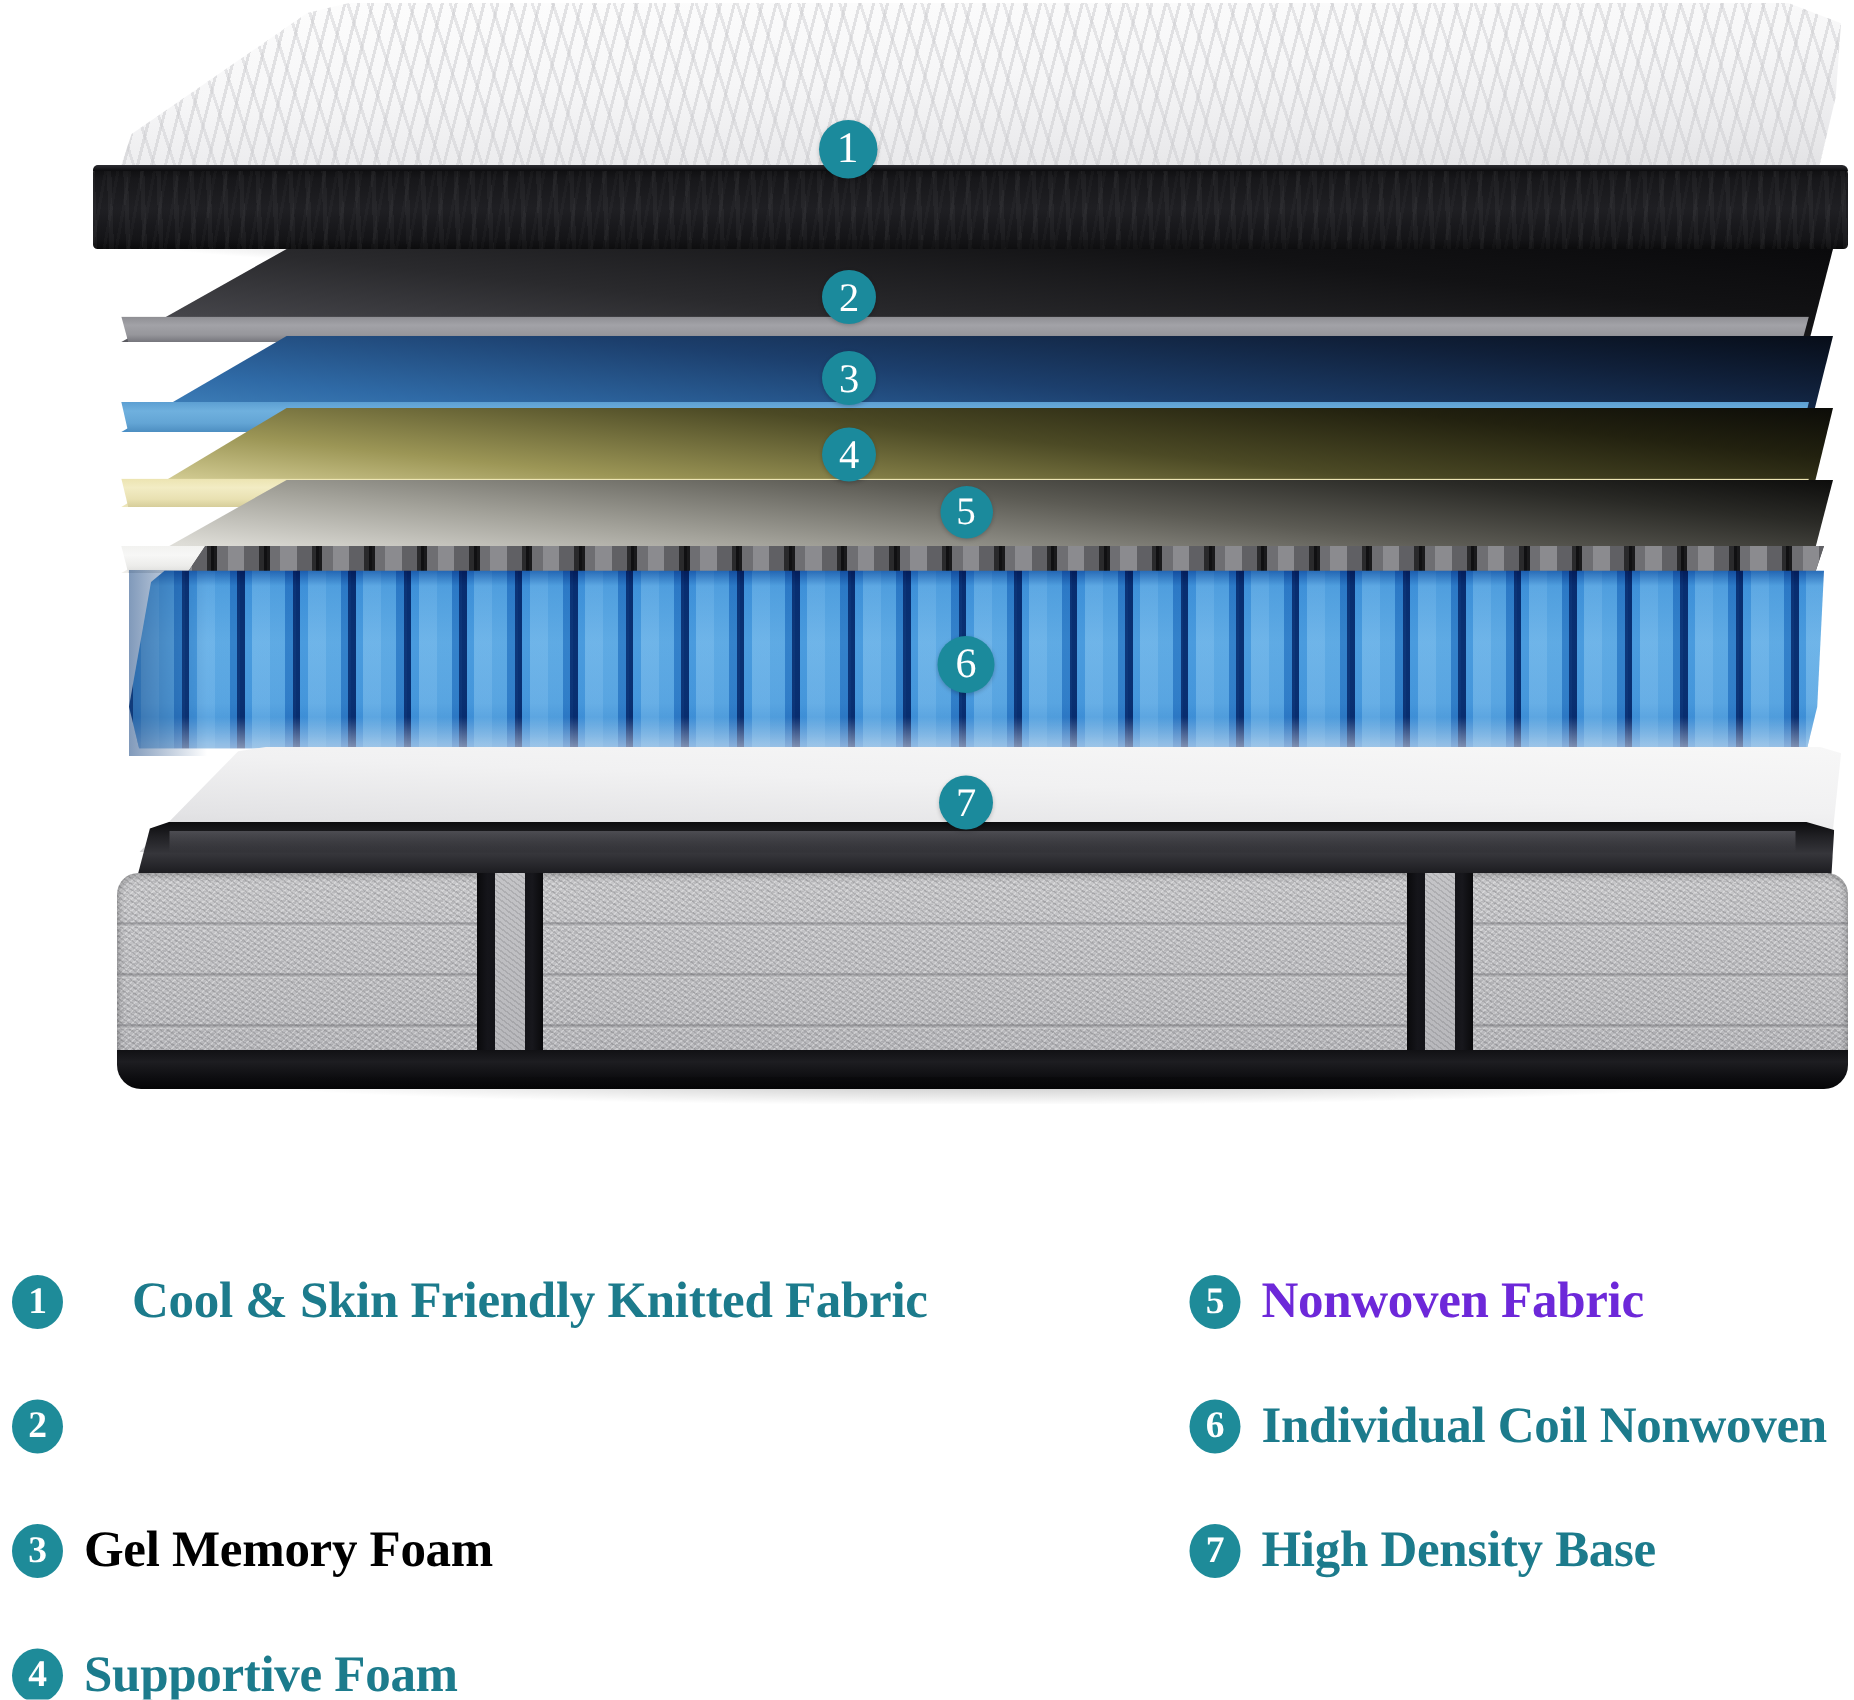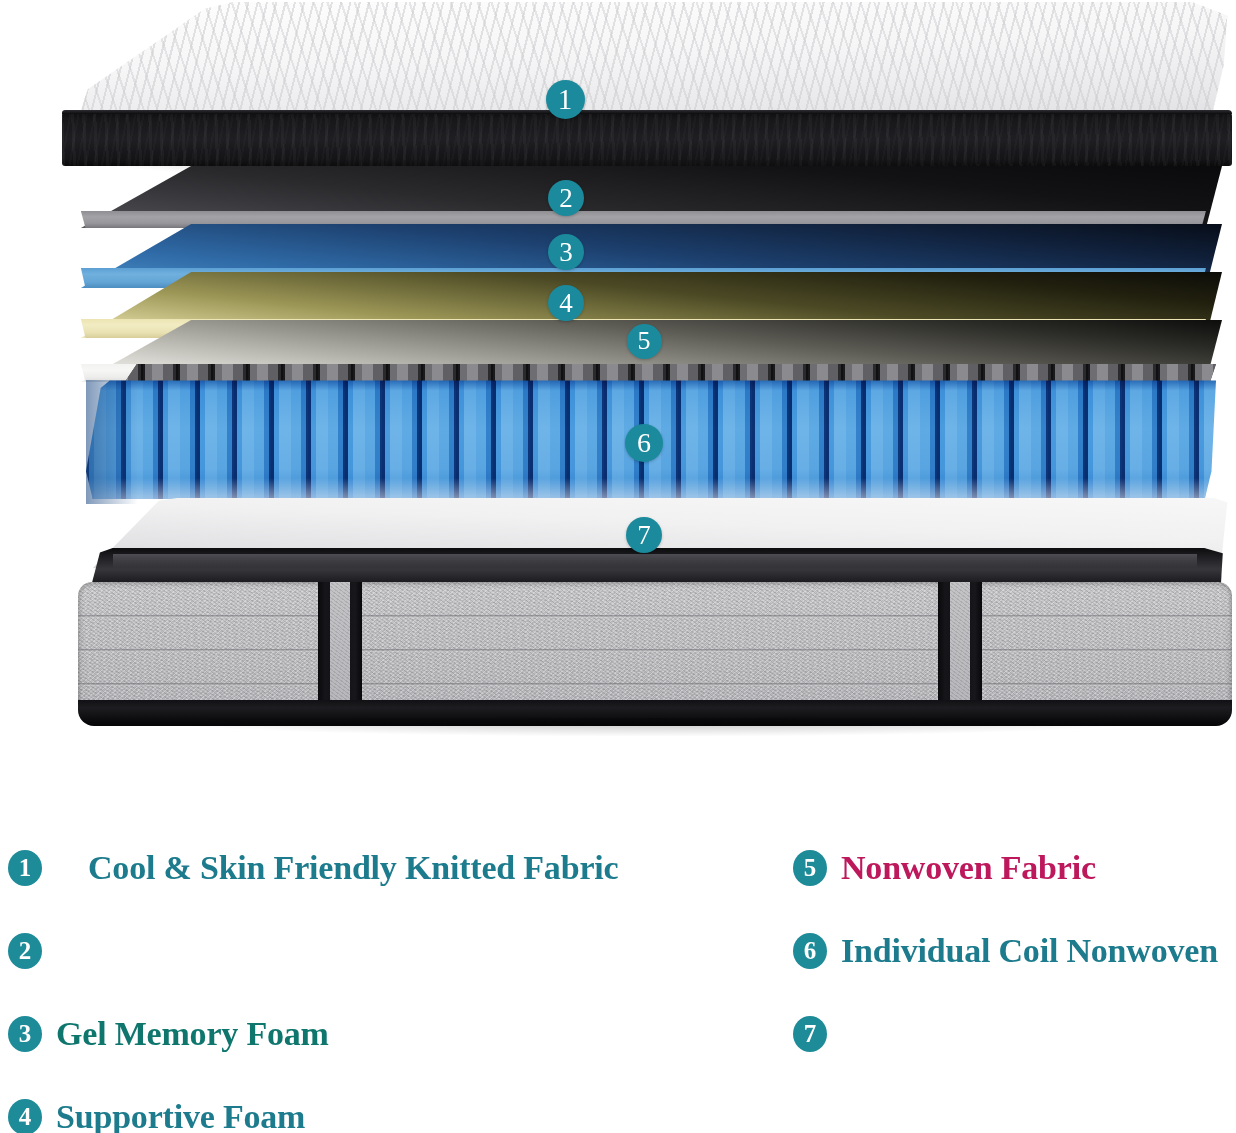--- a/index.html
+++ b/index.html
@@ -326,33 +326,34 @@
   <div class="legend-col" id="legend-col-left">
       <div class="legend-item">
         <div class="legend-badge">1</div>
         <div class="legend-text" style="color: rgb(28, 123, 140); margin-left: 32px;">Cool &amp; Skin Friendly Knitted Fabric</div>
       </div>
       <div class="legend-item">
         <div class="legend-badge">2</div>
       </div>
       <div class="legend-item">
         <div class="legend-badge">3</div>
-        <div class="legend-text" style="color: #0f766e;">Gel Memory Foam</div>
+        <div class="legend-text" style="color: #000000;">Gel Memory Foam</div>
       </div>
       <div class="legend-item">
         <div class="legend-badge">4</div>
         <div class="legend-text" style="color: rgb(28, 123, 140);">Supportive Foam</div>
       </div>
     </div>
   <div class="legend-col" id="legend-col-right">
       <div class="legend-item">
         <div class="legend-badge">5</div>
-        <div class="legend-text" style="color: #be185d; font-family: Liberation Serif, serif;">Nonwoven Fabric</div>
+        <div class="legend-text" style="color: #6d28d9; font-family: Liberation Serif, serif;">Nonwoven Fabric</div>
       </div>
       <div class="legend-item">
         <div class="legend-badge">6</div>
         <div class="legend-text" style="color: rgb(28, 123, 140);">Individual Coil Nonwoven</div>
       </div>
       <div class="legend-item">
         <div class="legend-badge">7</div>
+        <div class="legend-text" style="color: rgb(28, 123, 140);">High Density Base</div>
       </div>
     </div>
 </div>
 
 </body></html>

